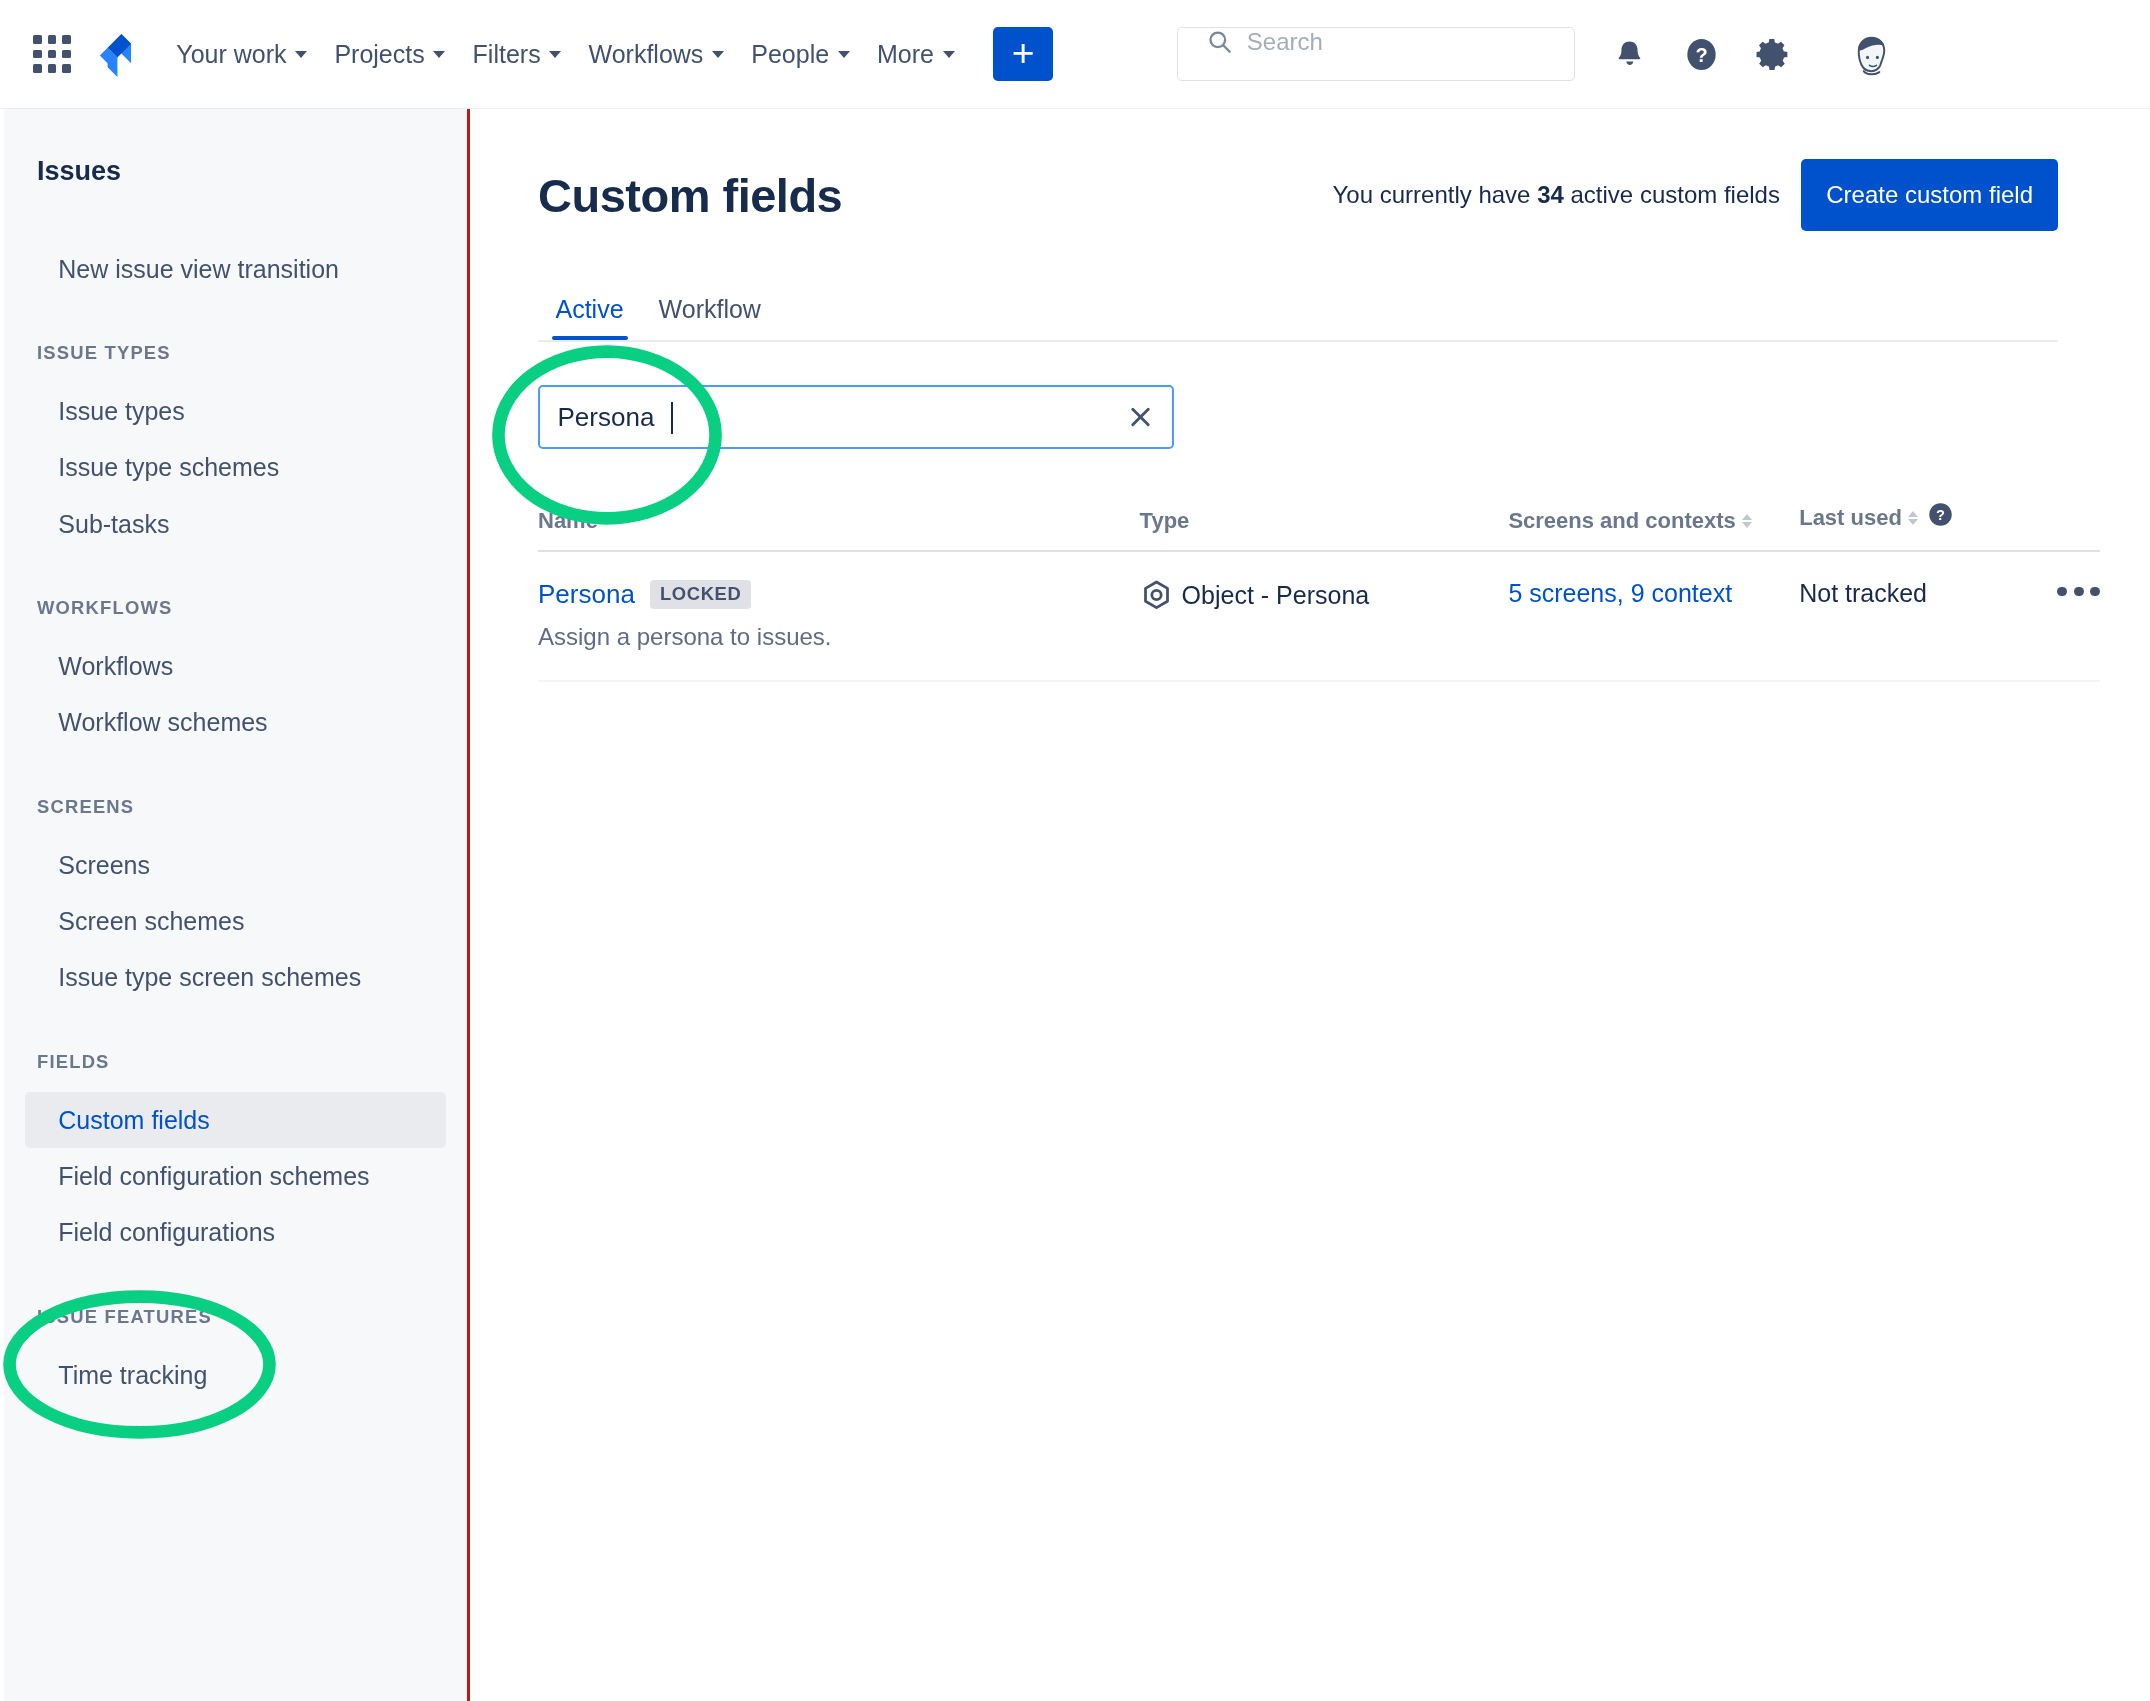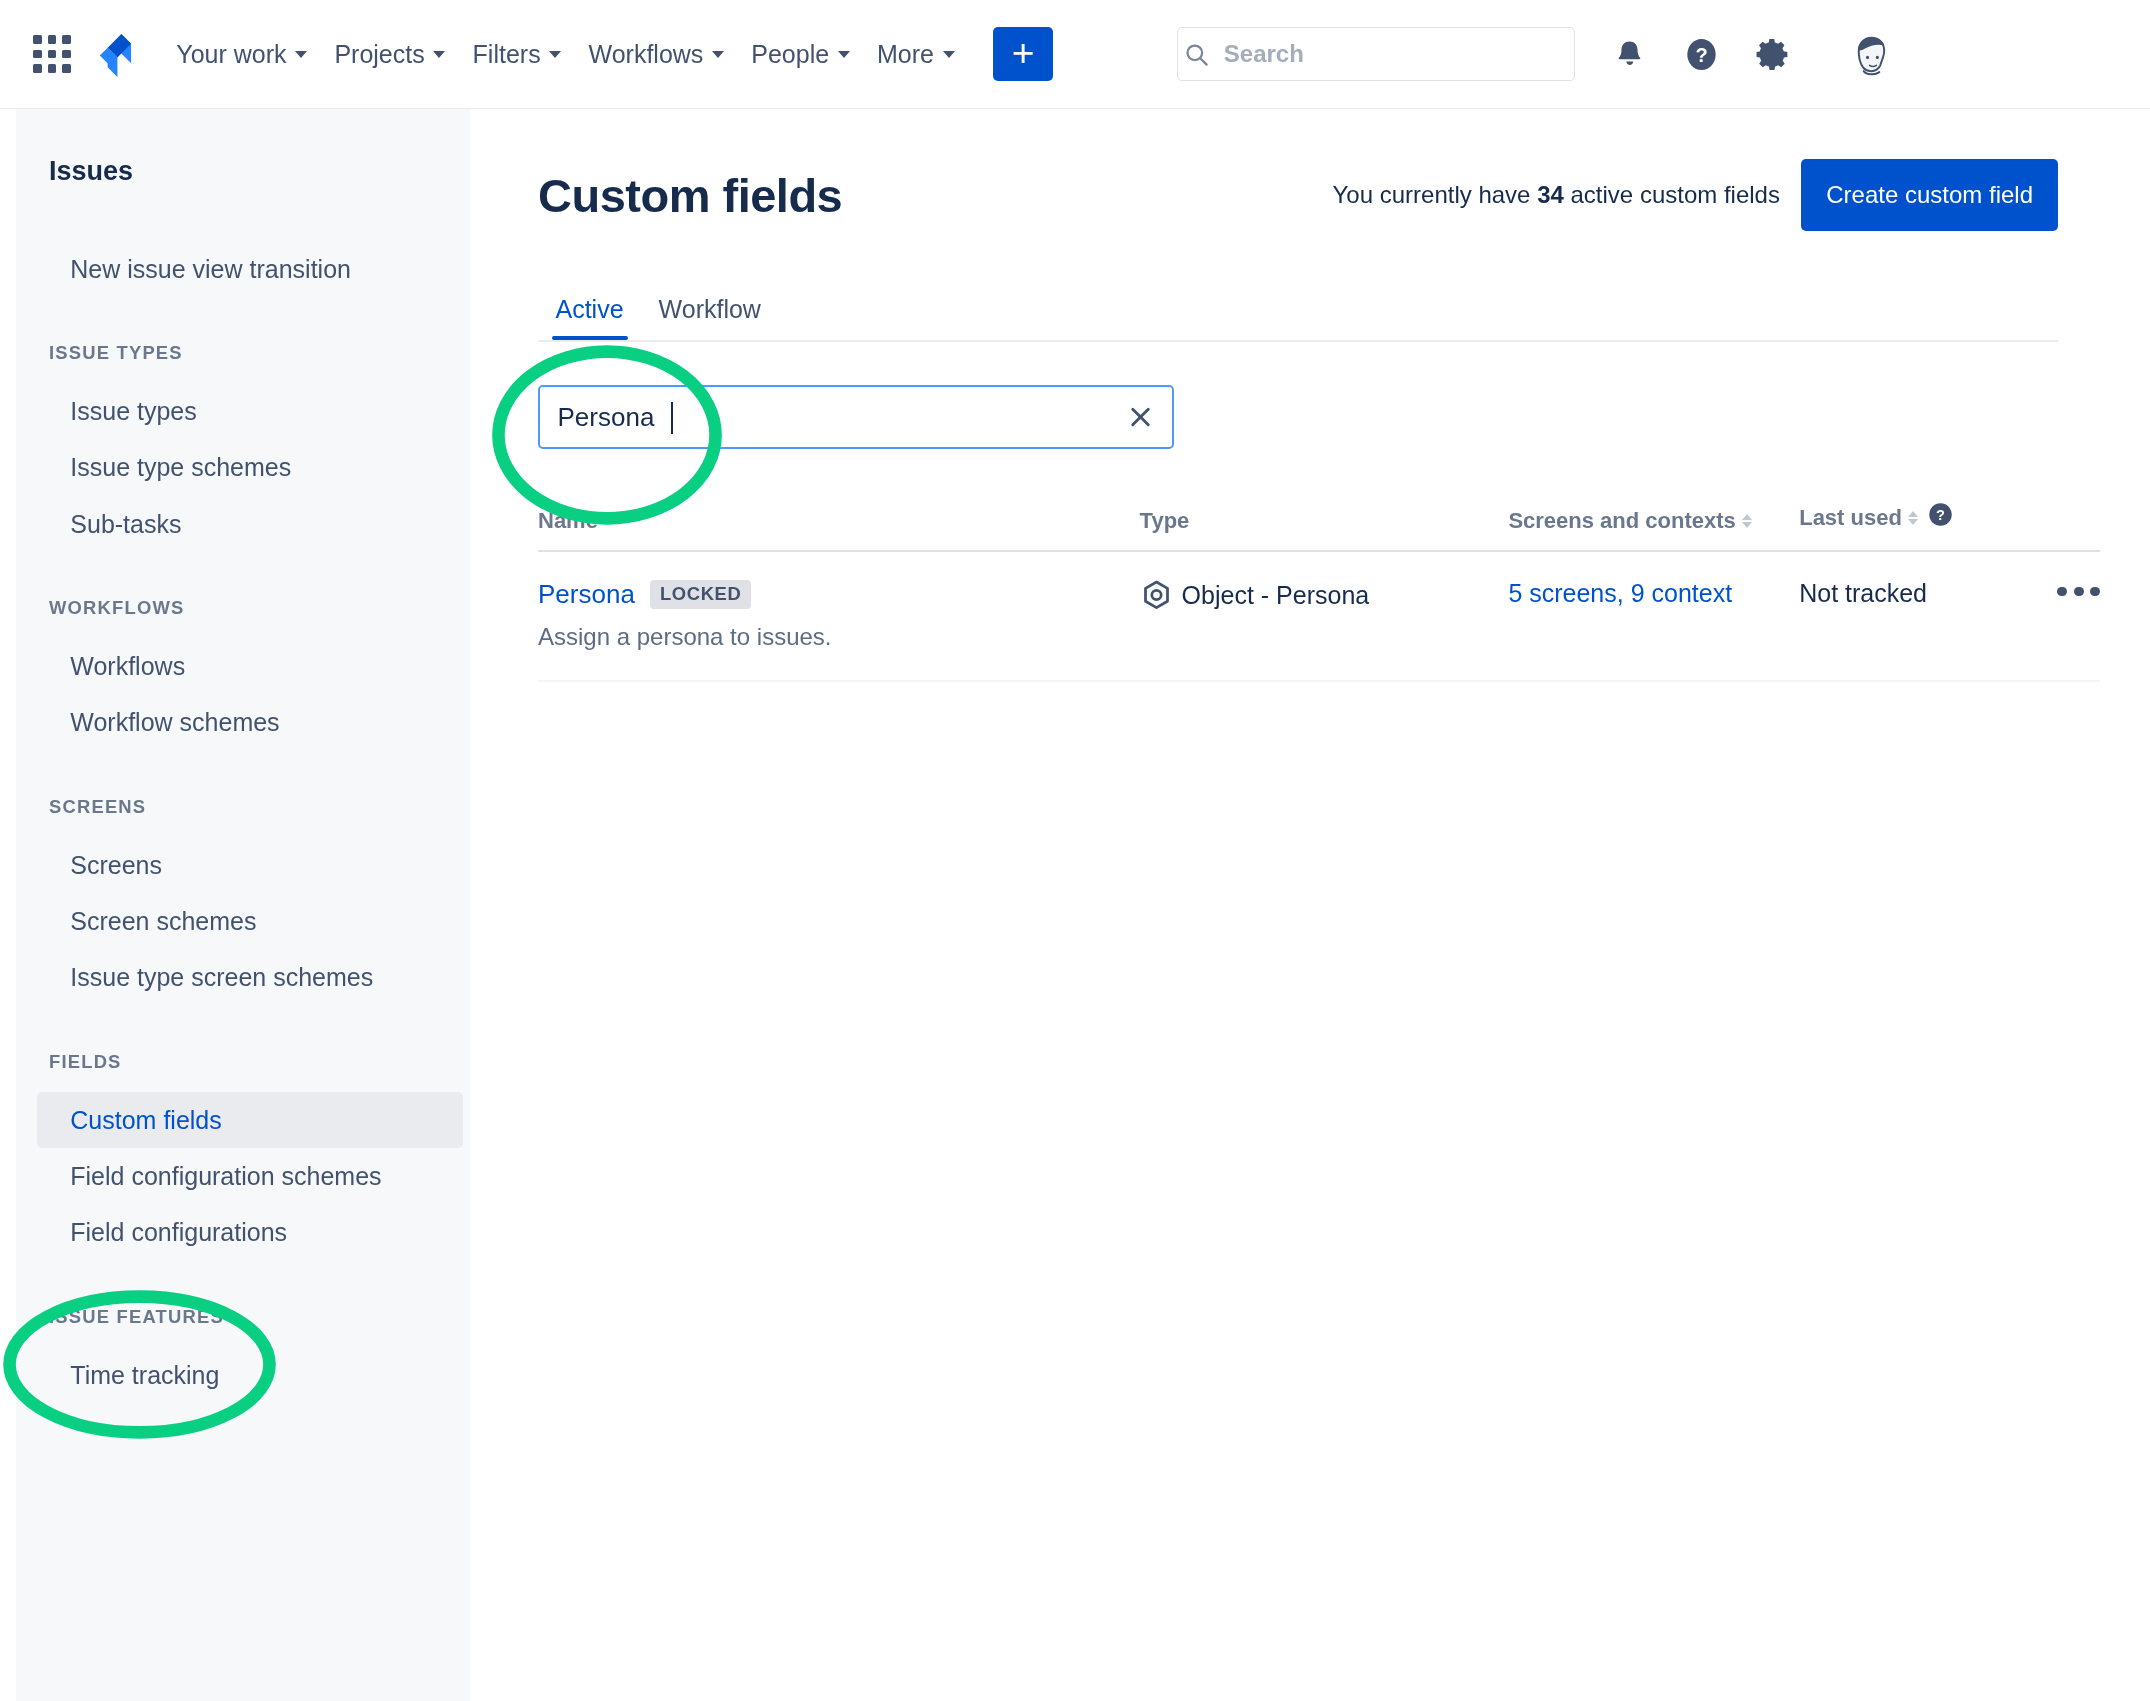--- a/index.html
+++ b/index.html
@@ -69,39 +69,38 @@
     display: flex; align-items: center; justify-content: center;
     cursor: pointer;
   }
   .createbtn span { color:#fff; font-size:39px; line-height:39px; font-weight:300; margin-top:-3.9px;}
 
   .searchbox {
     margin-left: 124px;
     width: 398px; height: 54px;
     border: 1.9px solid #DFE1E6;
     border-radius: 4.9px;
-    display: flex; align-items: center;
-    padding: 0 5px;
+    display: flex; align-items: flex-start;
+    padding: 0 28px;
     background: #fff;
-    font-weight: bold;
   }
   .searchbox .sph { color:#A5ADBA; font-size:24px; margin-left:13.6px; }
 
   .navicons { display:flex; align-items:center; margin-left: 33px; gap: 29px;}
   .navicon { width:43px; height:43px; display:flex; align-items:center; justify-content:center; cursor:pointer;}
   .avatar { width:49px; height:49px; border-radius:50%; overflow:hidden; margin-left:21.3px; cursor:pointer;}
 
   
   .sidebar {
     position: absolute;
-    top: 109px; left: 16px;
+    top: 109px; left: 4px;
     width: 469px;
     height: 1592px;
     background: #F7F8F9;
-    border-right: 1px solid #b91c1c;
+    border-right: 6px solid #b91c1c;
     padding-top: 47px;
     overflow: hidden;
   }
   .sb-title {
     font-size: 27px;
     font-weight: bold;
     color: #172B4D;
     padding: 0 33px;
     margin-bottom: 54px;
   }

